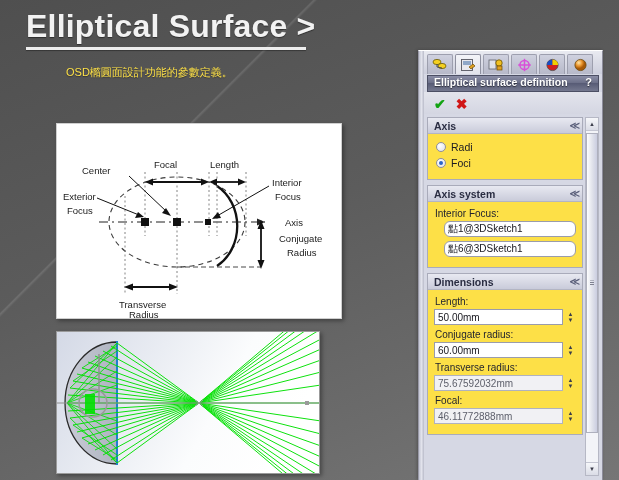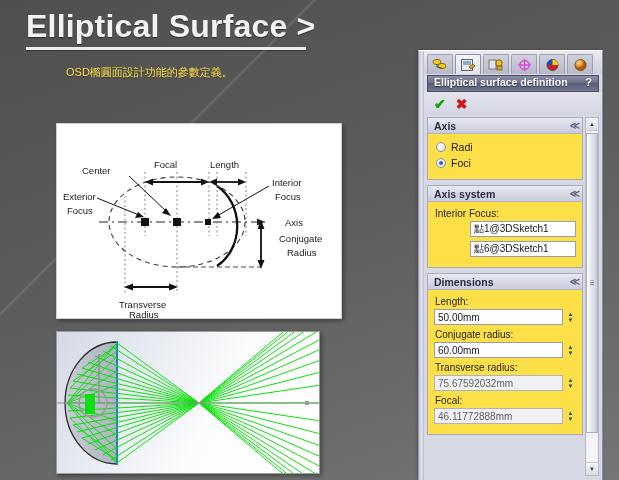--- a/index.html
+++ b/index.html
@@ -153,21 +153,21 @@
   .sw-field-label{ font-size:10px; color:#23242e; margin:1px 0 2px 1px; }
   .sw-input-wrap{ display:flex; align-items:stretch; gap:2px; margin-bottom:4px; }
   .sw-input{
     flex:1 1 auto; height:16px; border:1px solid #9a9cab;
     background:#ffffff; font-size:10px; color:#16161d;
     display:flex; align-items:center; padding:0 3px;
     font-family:"Liberation Sans", sans-serif;
     overflow:hidden; white-space:nowrap;
   }
   .sw-input.disabled{ background:#f1f1f4; color:#5d5f6b; border-color:#b0b2bf; }
-  .sw-input.indent{ margin-left:36px; }
+  .sw-input.indent{ margin-left:10px;border-radius:6px; }
   .sw-spin{
     width:11px; display:flex; flex-direction:column; justify-content:center;
     align-items:center; gap:1px; flex:none;
   }
   .sw-spin span{ font-size:6px; line-height:5px; color:#3a3c4a; }
 
   
   #sw-scrollbar{
     width:14px; flex:none; background:#eef0f5;
     border:1px solid #b6b8c5; display:flex; flex-direction:column;

